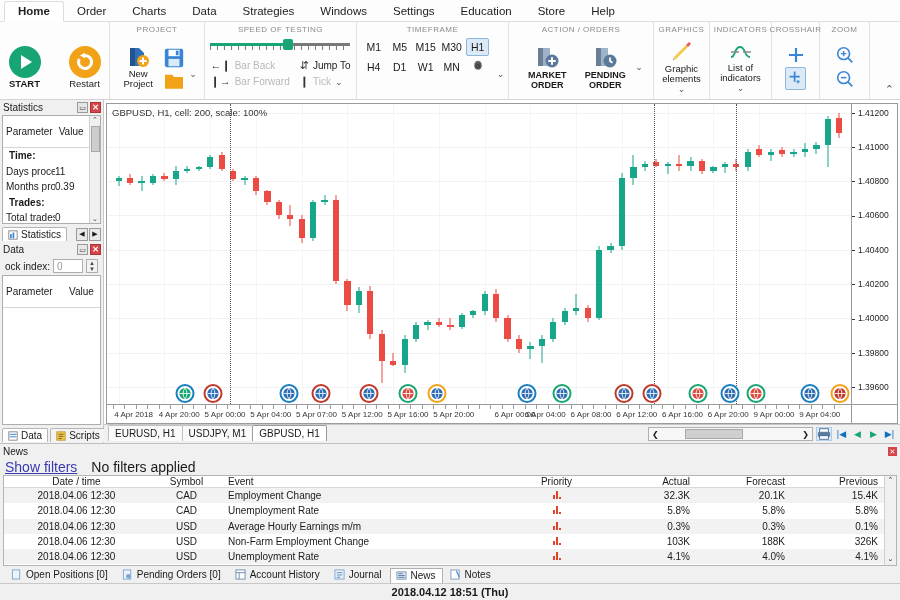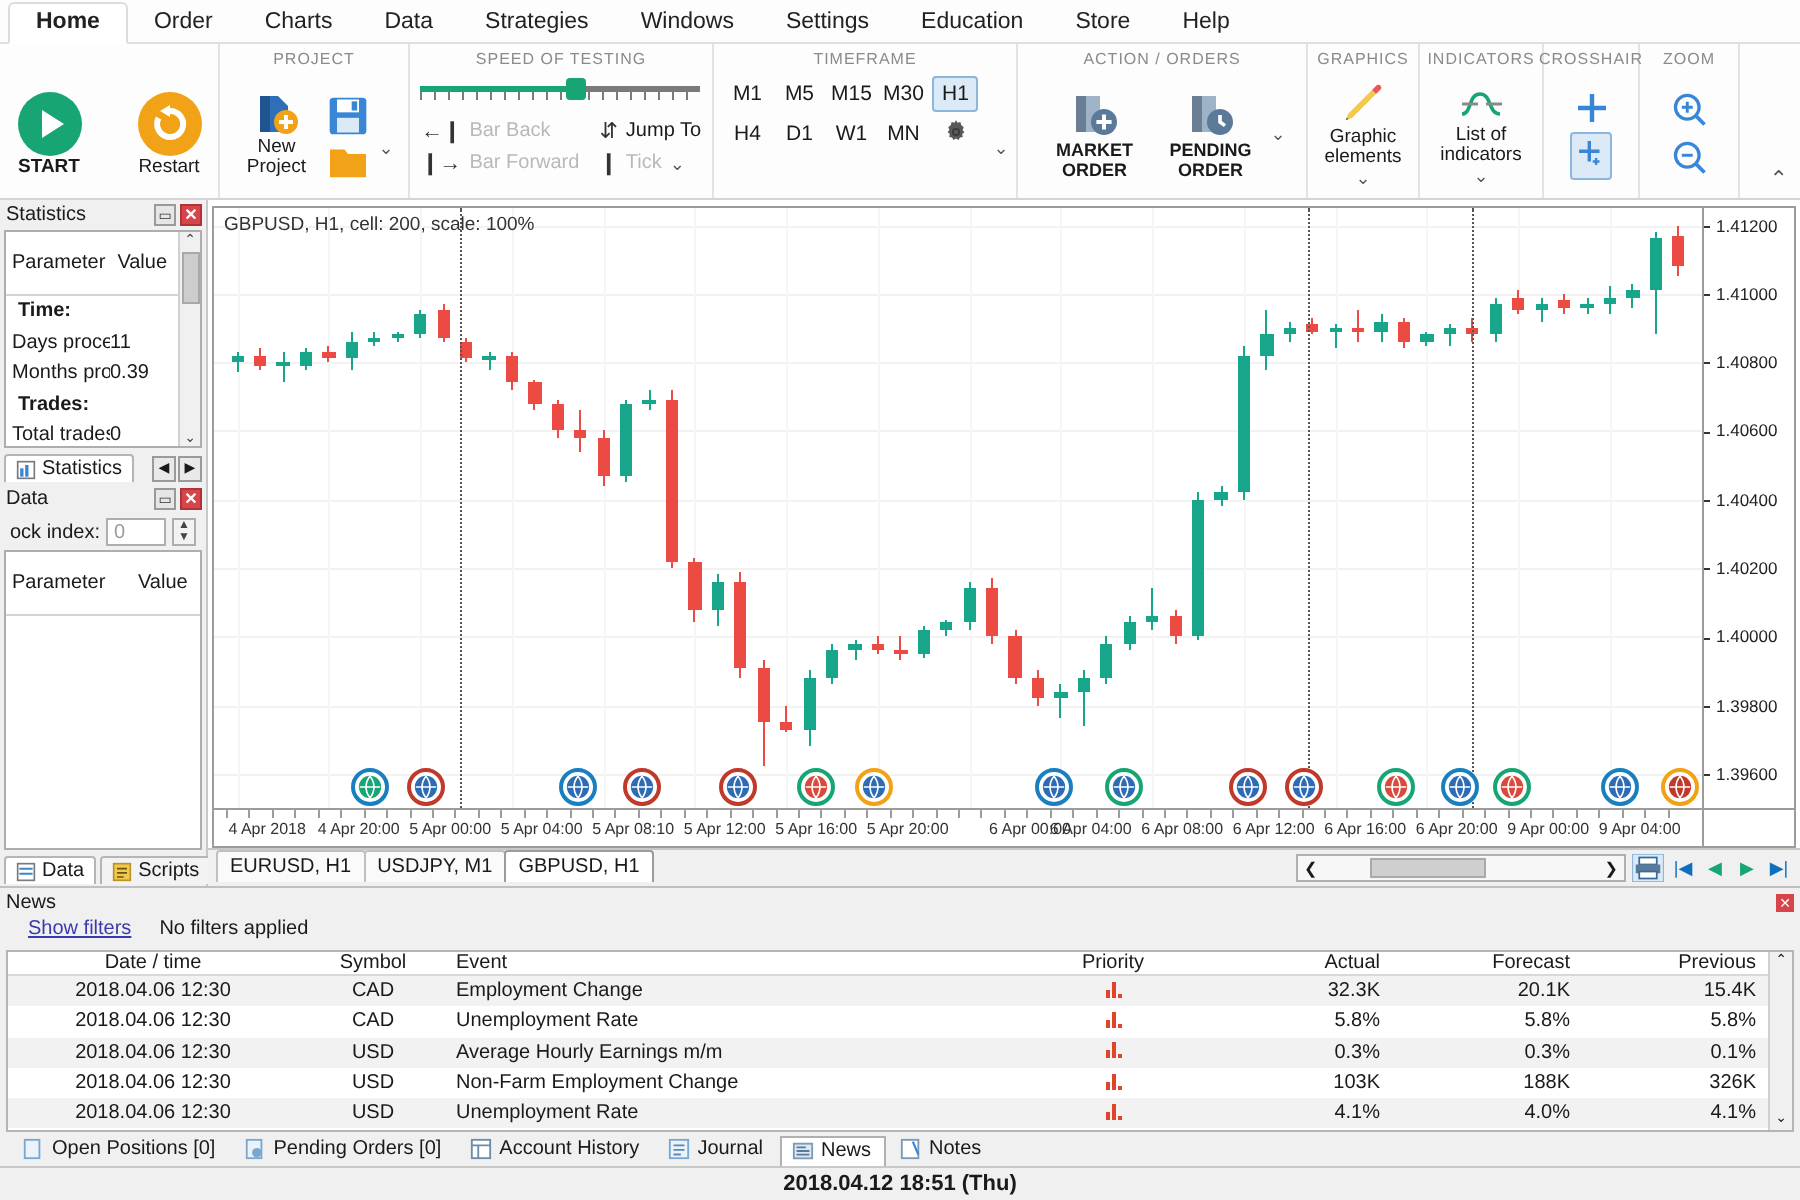--- a/index.html
+++ b/index.html
@@ -152,21 +152,21 @@
   .hscroll { width:165px; height:14px; border:1px solid #b0b0b0; background:#f7f7f7;
              display:flex; align-items:center; justify-content:space-between; font-size:8px; position:relative; }
   .hthumb { position:absolute; left:36px; width:58px; top:1px; bottom:1px; background:#cfcfcf; border:1px solid #a9a9a9; }
   .ntb { width:13px;height:13px; display:flex;align-items:center;justify-content:center; font-size:9px; }
 
   
   .newspanel { height:140px; display:flex; flex-direction:column; background:#f0f0f0;
                border-top:1px solid #c0c0c0; }
   .news-head { height:15px; display:flex; align-items:center; justify-content:space-between;
                padding:0 3px; font-size:10px; }
-  .filterbar { height:16px; display:flex; align-items:flex-start; gap:14px; padding-left:14px; font-size:10px; }
+  .filterbar { height:16px; display:flex; align-items:flex-end; gap:14px; padding-left:5px; font-size:14px; }
   .lnk { color:#3a3ab0; text-decoration:underline; }
   .newstable { flex:1; background:#fff; border:1px solid #b4b4b4; margin:0 3px 0 3px;
                display:flex; flex-direction:column; min-height:0; overflow:hidden; }
   .nt-head { display:flex; font-size:10px; border-bottom:1px solid #d8d8d8; background:#fff; height:15px; align-items:center; }
   .nt-head > div { padding:0 4px; }
   .nrow { display:flex; font-size:10px; height:15.3px; align-items:center; }
   .nrow.alt { background:#f2f2f2; }
   .nrow > div { padding:0 4px; white-space:nowrap; overflow:hidden; }
   .col-dt { width:145px; text-align:center; }
   .col-sym { width:75px; text-align:center; }
@@ -936,21 +936,21 @@
               <div class="xtick" style="left: 118.088px;">5 Apr 00:00</div>
               <div class="xminor" style="left: 97.5px;"></div>
               <div class="xminor" style="left: 108.938px;"></div>
               <div class="xminor" style="left: 120.375px;"></div>
               <div class="xminor" style="left: 131.812px;"></div>
               <div class="xtick" style="left: 163.838px;">5 Apr 04:00</div>
               <div class="xminor" style="left: 143.25px;"></div>
               <div class="xminor" style="left: 154.688px;"></div>
               <div class="xminor" style="left: 166.125px;"></div>
               <div class="xminor" style="left: 177.562px;"></div>
-              <div class="xtick" style="left: 209.588px;">5 Apr 08:10</div>
+              <div class="xtick" style="left: 209.588px;">5 Apr 07:00</div>
               <div class="xminor" style="left: 189px;"></div>
               <div class="xminor" style="left: 200.438px;"></div>
               <div class="xminor" style="left: 211.875px;"></div>
               <div class="xminor" style="left: 223.312px;"></div>
               <div class="xtick" style="left: 255.338px;">5 Apr 12:00</div>
               <div class="xminor" style="left: 234.75px;"></div>
               <div class="xminor" style="left: 246.188px;"></div>
               <div class="xminor" style="left: 257.625px;"></div>
               <div class="xminor" style="left: 269.062px;"></div>
               <div class="xtick" style="left: 301.087px;">5 Apr 16:00</div>

